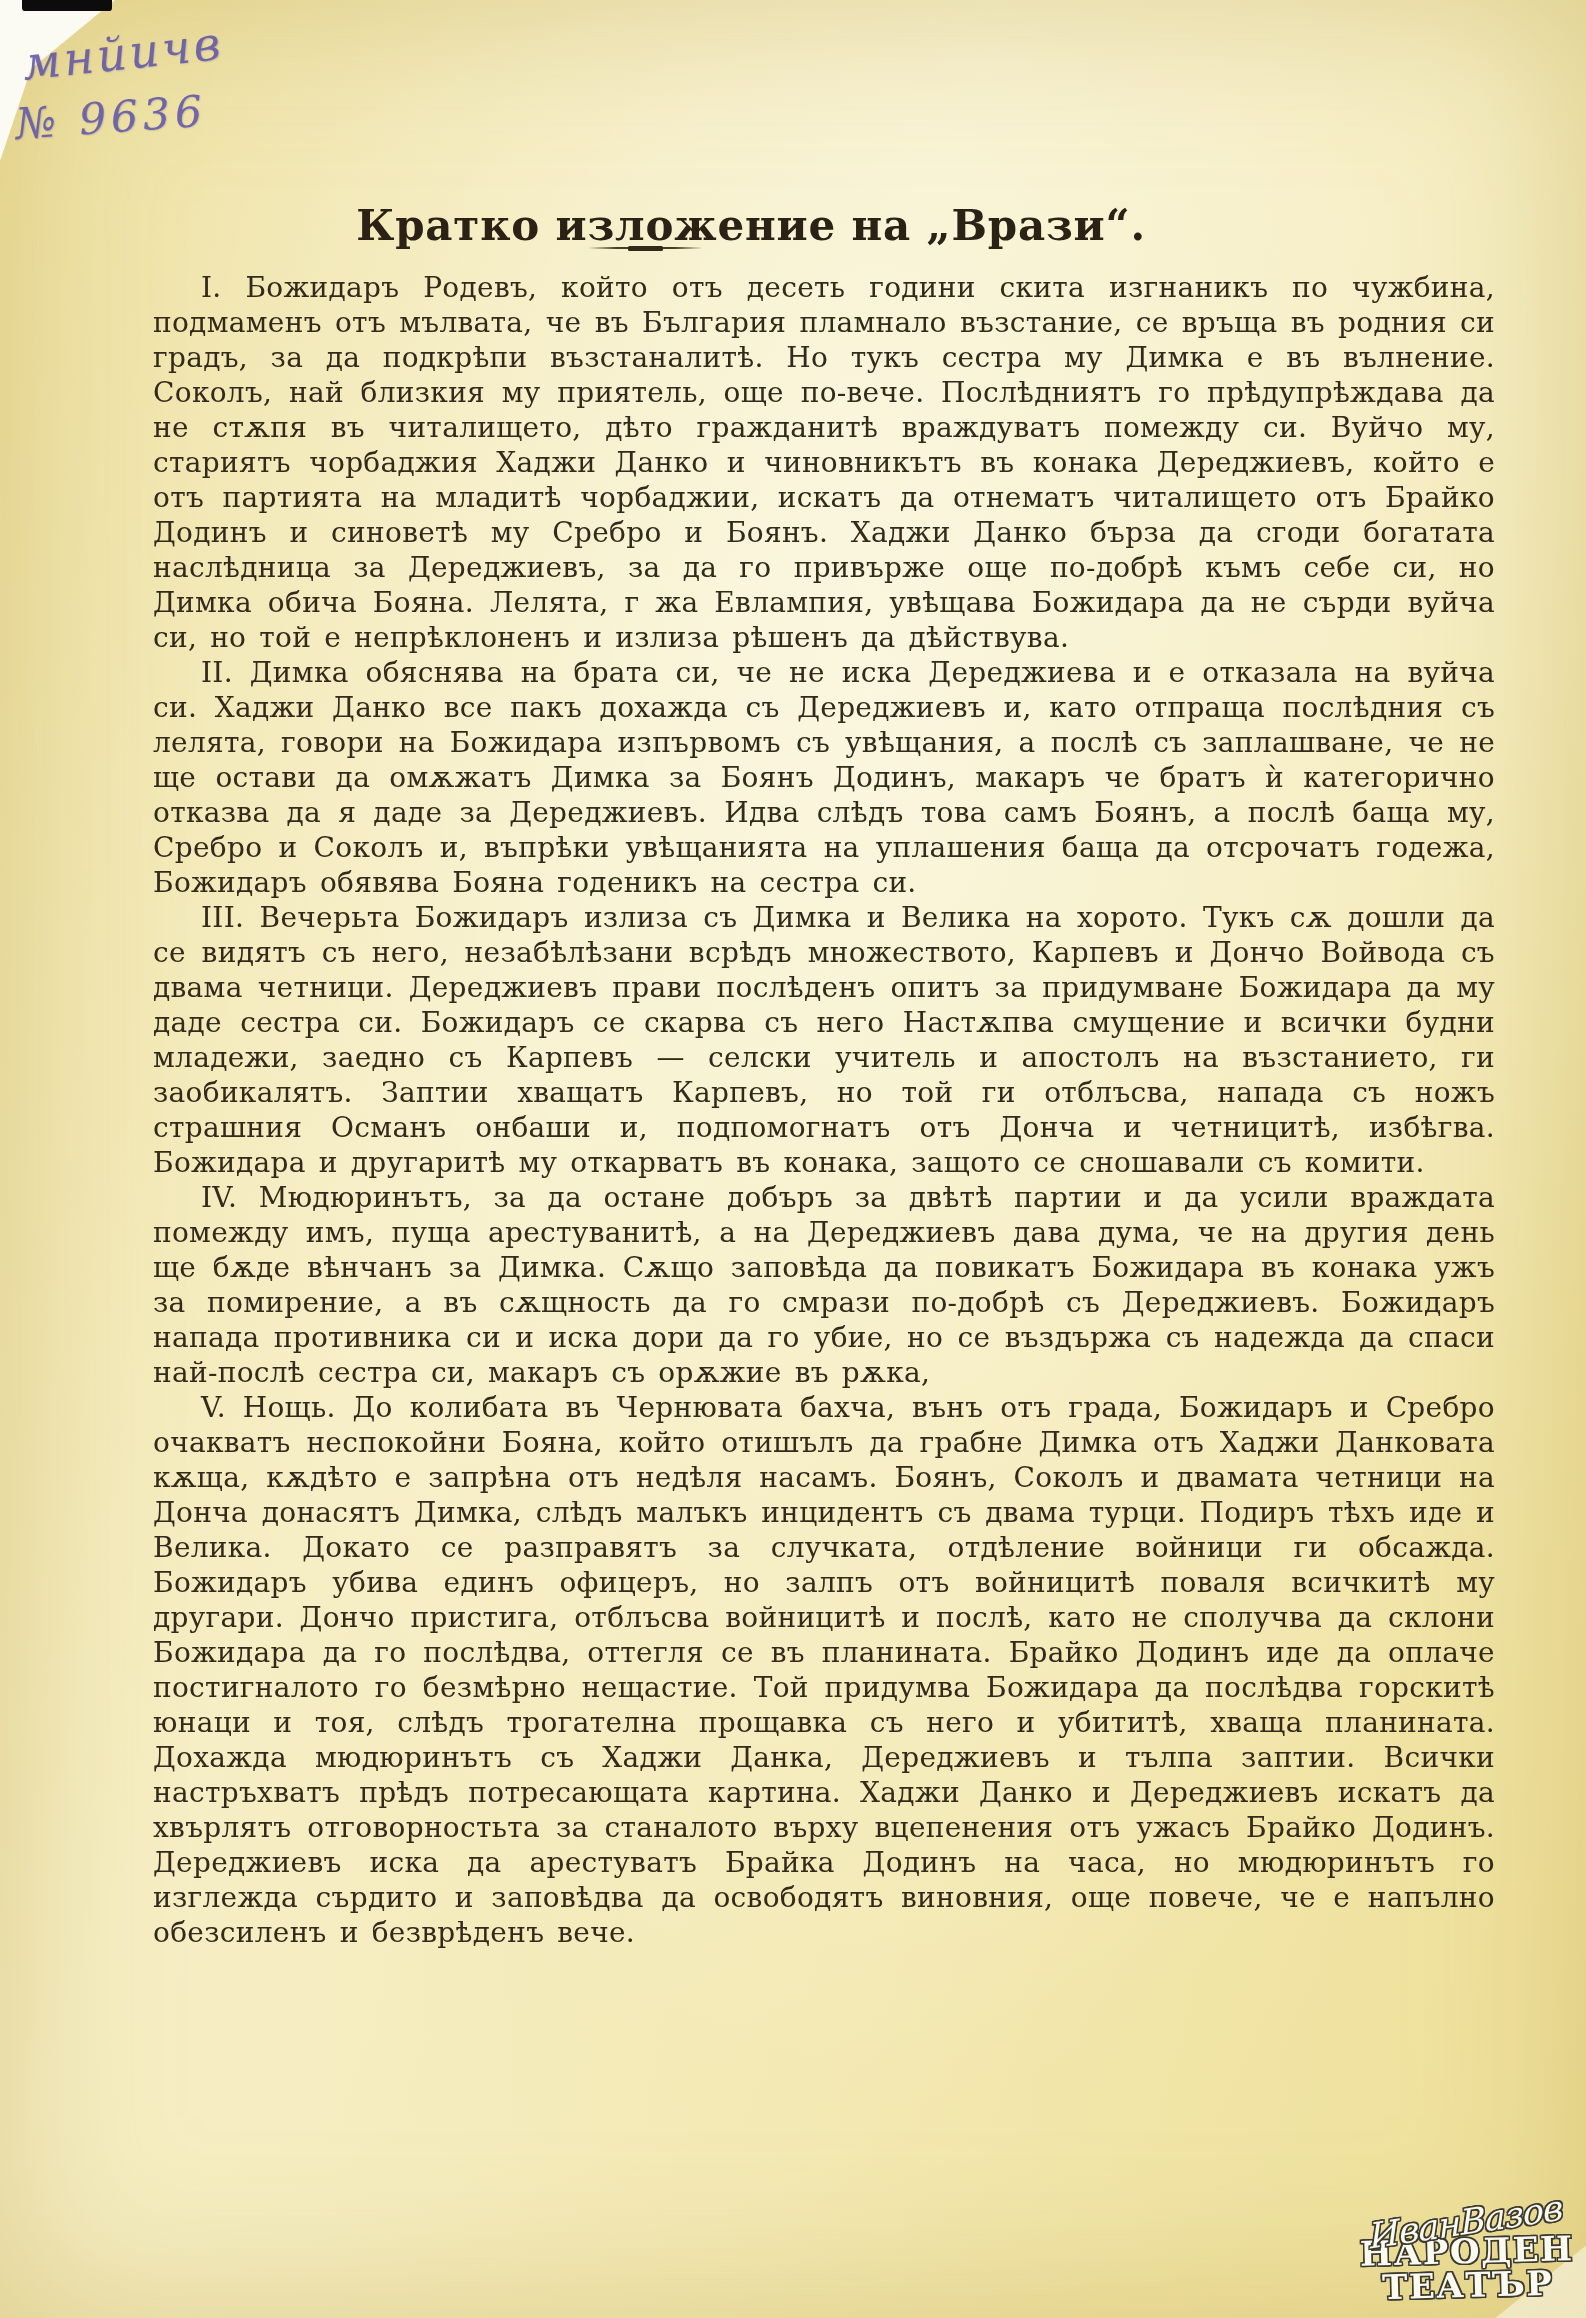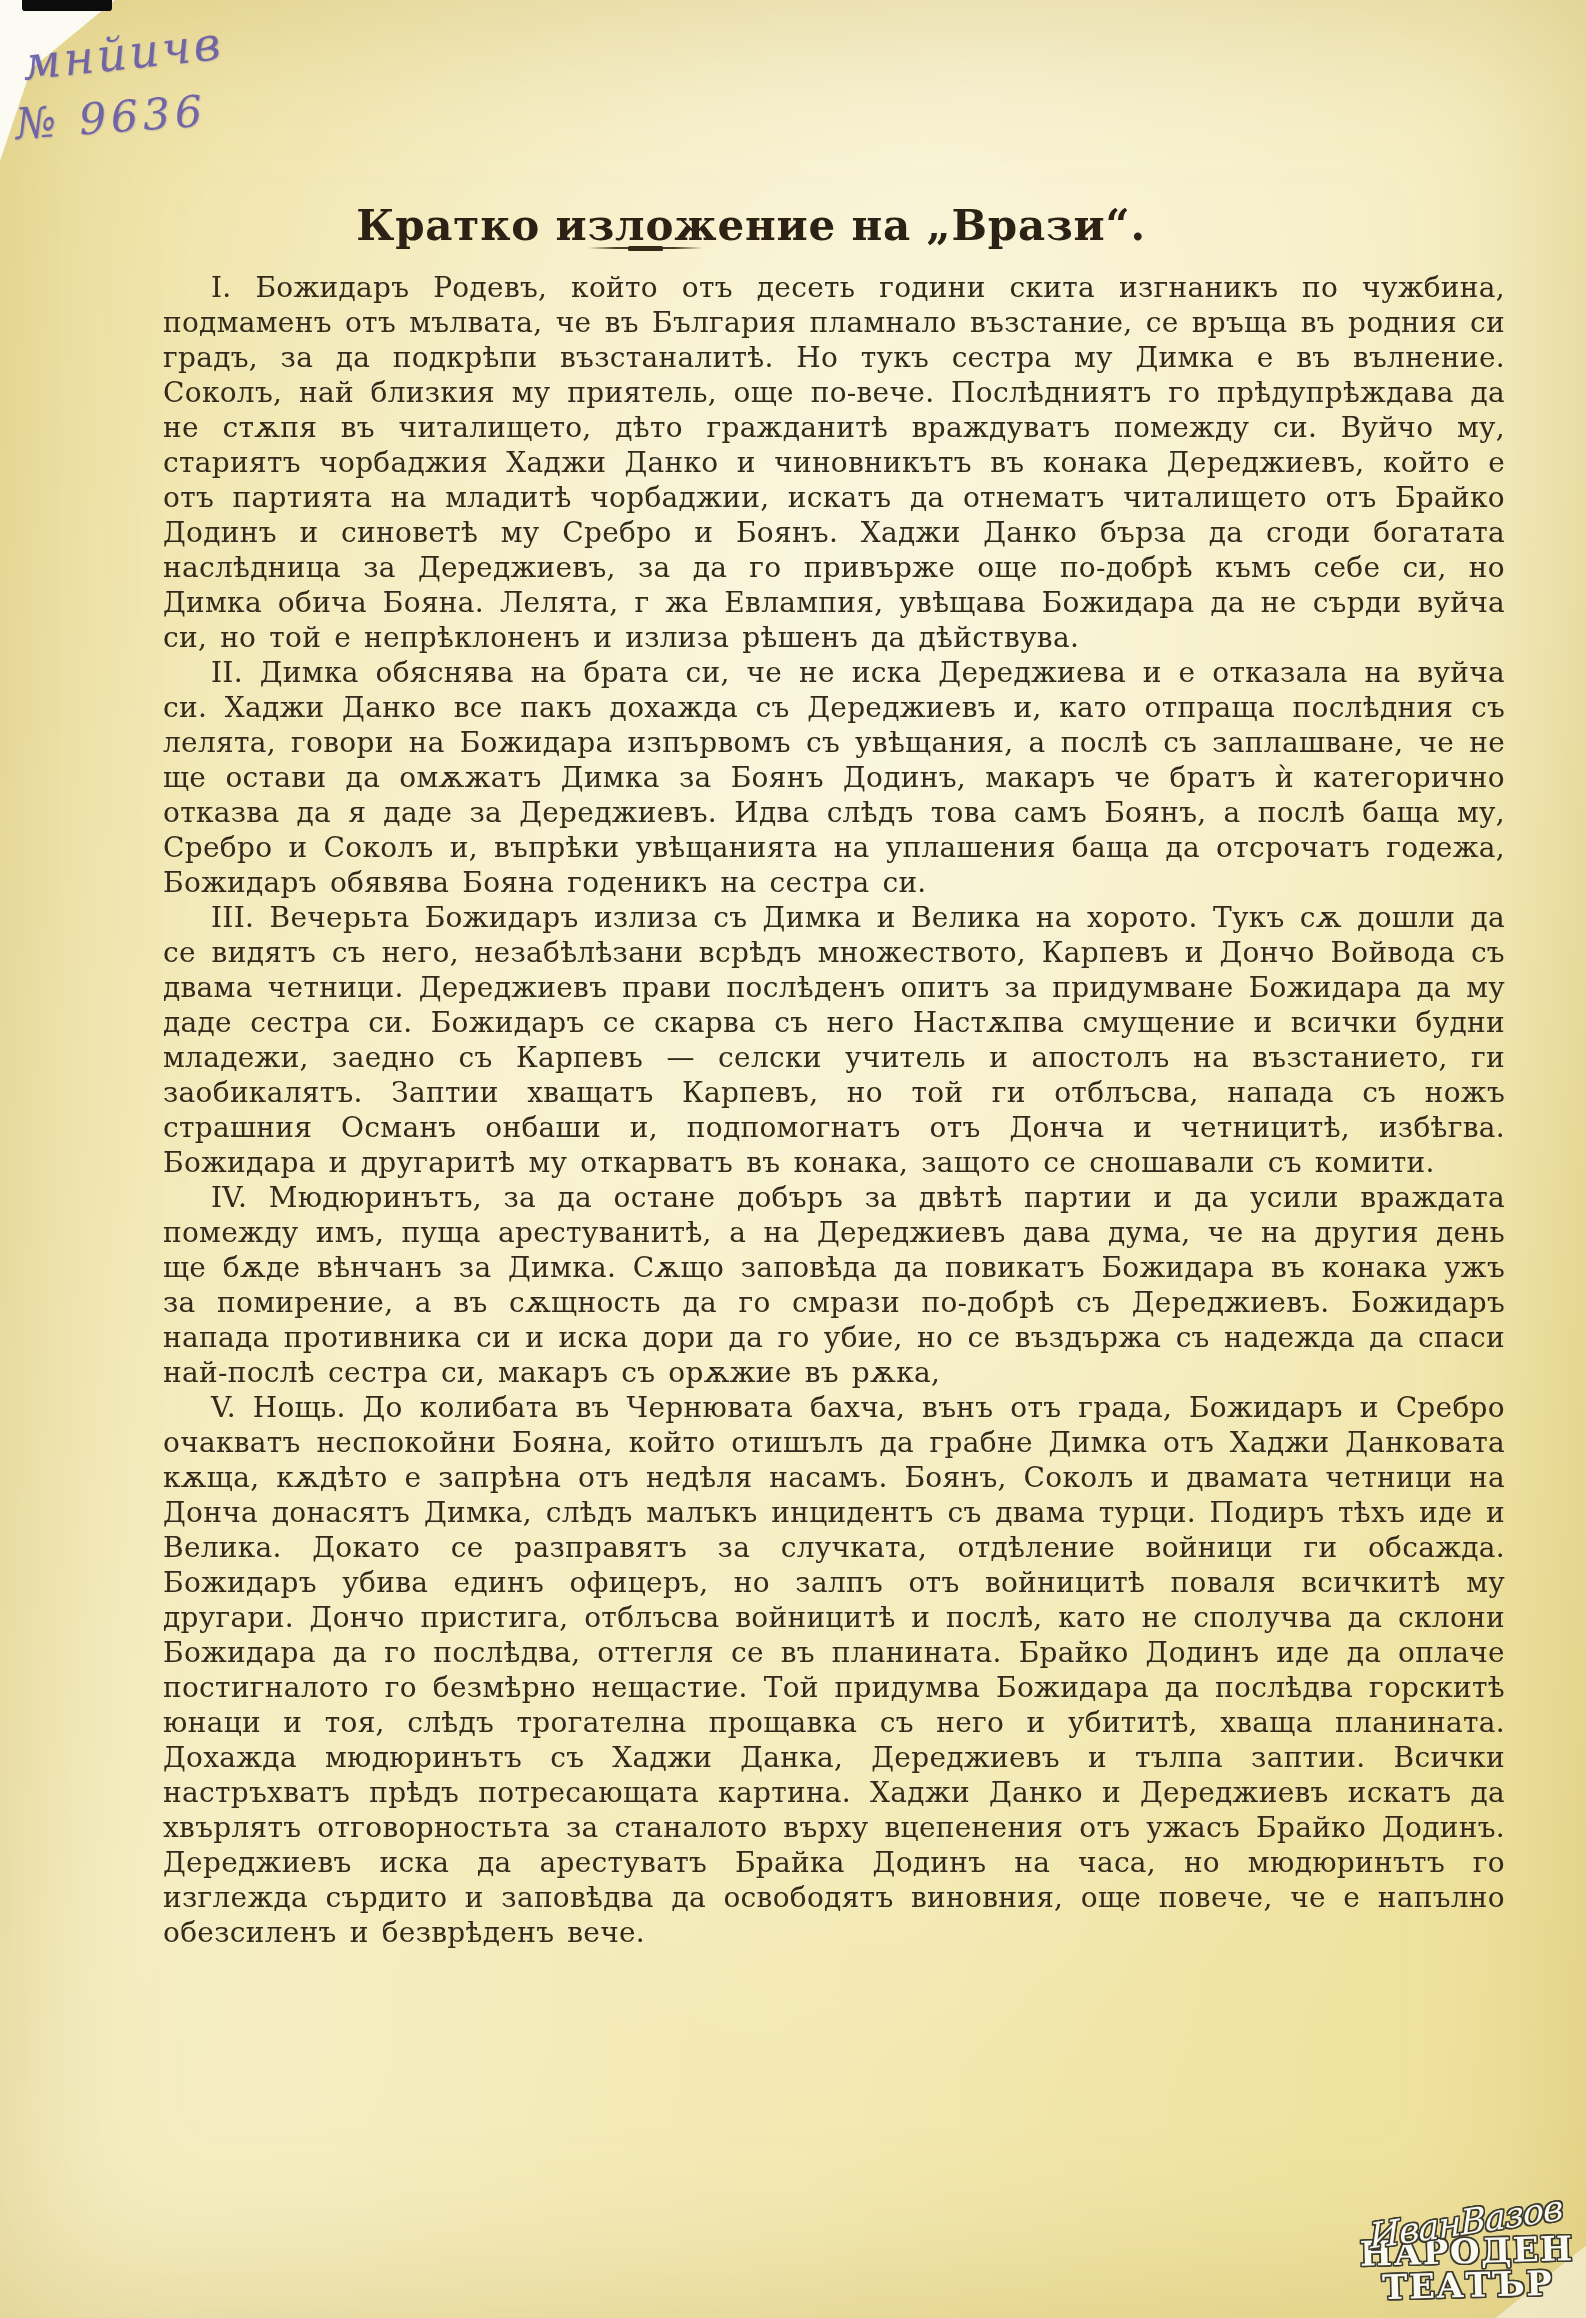--- a/index.html
+++ b/index.html
@@ -50,21 +50,21 @@
   }
   .divider{
     position:absolute;top:247px;left:588px;width:115px;height:2.3px;
     background:linear-gradient(90deg,rgba(70,56,32,0),#4a3c22 25%,#4a3c22 75%,rgba(70,56,32,0));
   }
   .divider::before{
     content:"";position:absolute;left:40px;top:-1.5px;width:35px;height:5.4px;
     background:#332a18;border-radius:1.5px;
   }
   .body-text{
-    position:absolute;left:163px;top:270px;width:1342px;
+    position:absolute;left:153px;top:270px;width:1342px;
     font-size:28px;line-height:35px;
     text-align:justify;
     letter-spacing:0.3px;word-spacing:3.8px;
     color:#332a1b;
   }
   .body-text p{margin:0;text-indent:48px;}
   .stamp{
     position:absolute;right:12.3px;bottom:17px;
     text-align:center;
     transform:rotate(-1.5deg);

